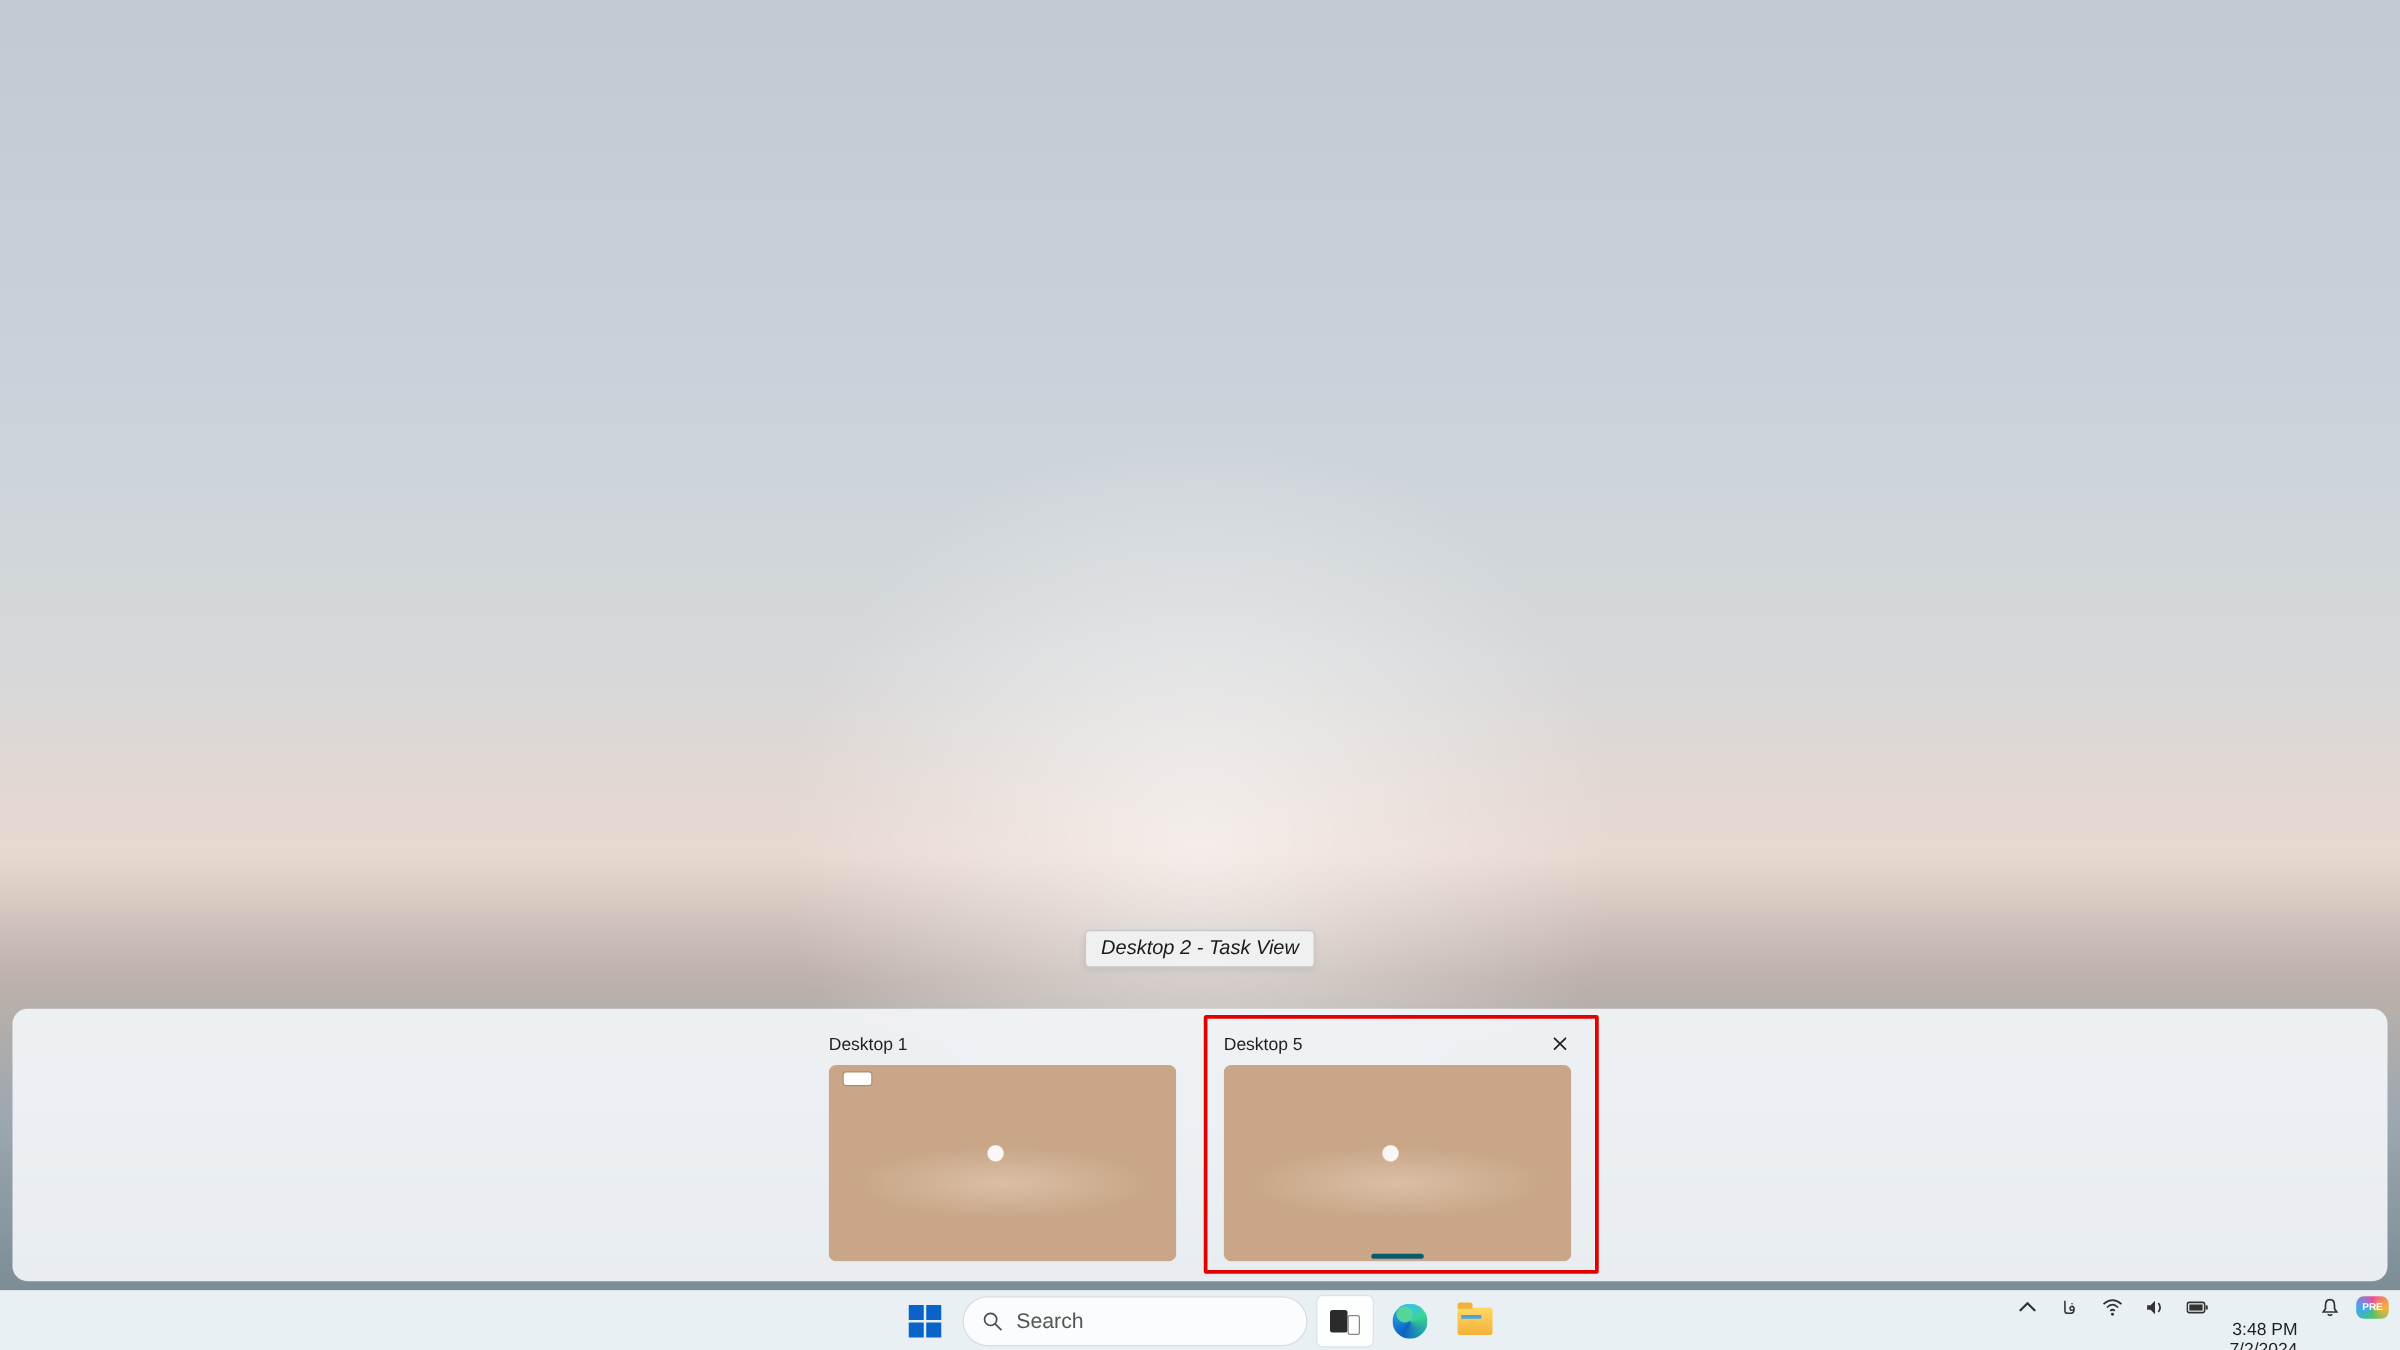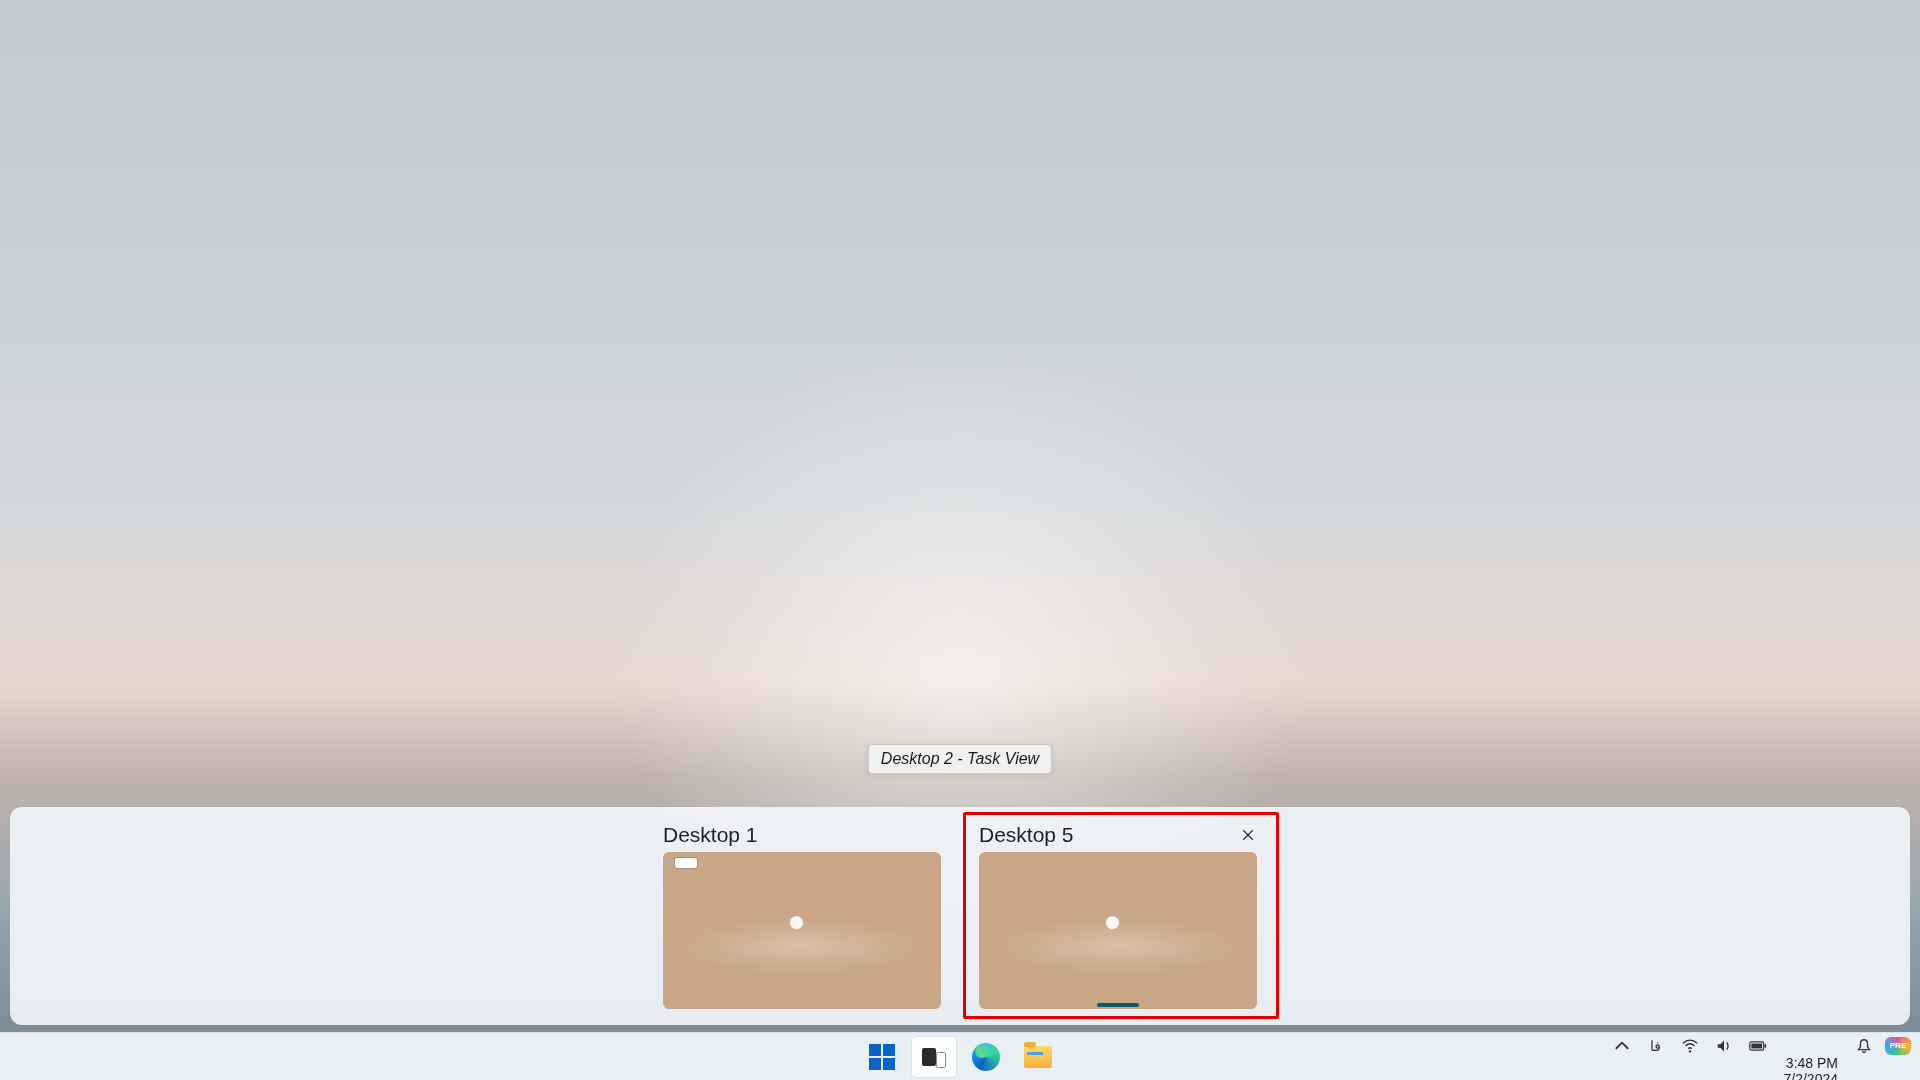--- a/index.html
+++ b/index.html
@@ -67,21 +67,21 @@
 
 .desk {
   width: 278px;
 }
 
 .desk .label-row {
   display: flex;
   align-items: center;
   justify-content: space-between;
   margin-bottom: 6px;
-  font-size: 21px;
+  font-size: 14px;
   color: #1f1f1f;
   height: 22px;
 }
 
 .thumb {
   width: 278px;
   height: 157px;
   border-radius: 6px;
   position: relative;
   overflow: hidden;
@@ -357,20 +357,27 @@
 
     <div class="tb-btn">
       <div class="winlogo">
         <span></span>
           <span></span>
           <span></span>
           <span></span>
       </div>
     </div>
 
+    <div class="search">
+      <svg viewBox="0 0 24 24">
+        <circle cx="10" cy="10" r="6.5" fill="none" stroke="#4a4a4a" stroke-width="1.8"></circle>
+        <line x1="15" y1="15" x2="21" y2="21" stroke="#4a4a4a" stroke-width="1.8" stroke-linecap="round"></line>
+      </svg>
+      <span>Search</span>
+    </div>
 
     <div class="tb-btn active">
       <div class="tv-icon"></div>
     </div>
 
     <div class="tb-btn">
       <div class="edge-icon"></div>
     </div>
 
     <div class="tb-btn">

